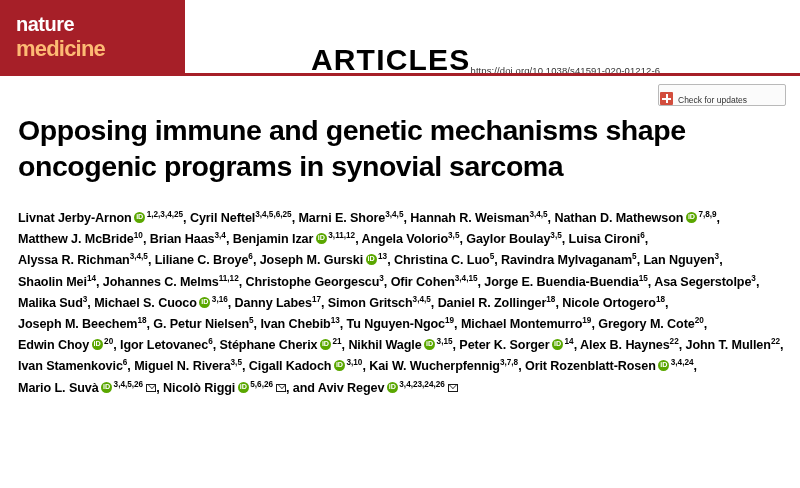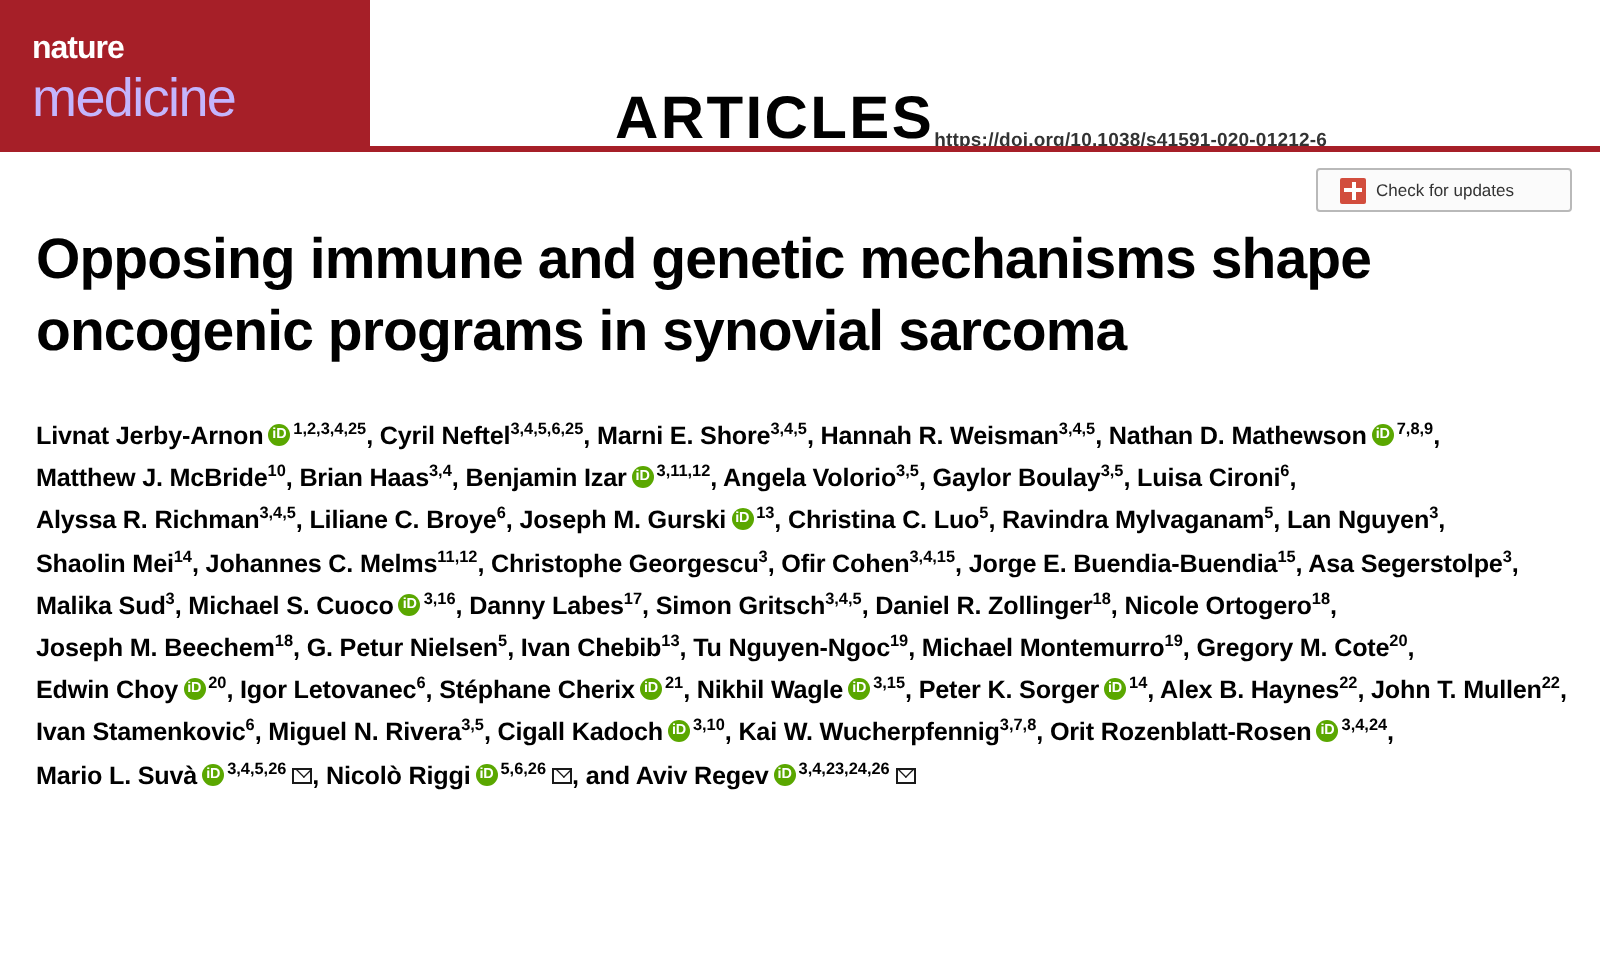--- a/index.html
+++ b/index.html
@@ -33,29 +33,29 @@
     width: 185px;
     background: #a61f28;
     display: flex;
     flex-direction: column;
     justify-content: center;
     padding-left: 16px;
     box-sizing: border-box;
   }
   .logo-nature {
     color: #ffffff;
-    font-size: 16px;
+    font-size: 20px;
     font-weight: 700;
     line-height: 21px;
     letter-spacing: -0.5px;
   }
   .logo-medicine {
-    color: #c4b5fd;
-    font-size: 27px;
-    font-weight: 400;
+    color: #fdba74;
+    font-size: 22px;
+    font-weight: 700;
     line-height: 28px;
     letter-spacing: -0.8px;
   }
   .header-right {
     flex: 1;
     position: relative;
     display: flex;
     flex-direction: row;
     align-items: flex-end;
     justify-content: center;
@@ -67,21 +67,20 @@
     font-weight: 700;
     letter-spacing: 1.2px;
     color: #000000;
     line-height: 32px;
   }
   .doi {
     margin-top: 6px;
     font-size: 9.5px;
     color: #333333;
     letter-spacing: 0.1px;
-    font-weight: bold;
   }
   .header-rule {
     position: absolute;
     left: 185px;
     right: 0;
     bottom: 0;
     height: 3px;
     background: #a61f28;
   }
 
@@ -89,22 +88,22 @@
   .crossmark {
     position: absolute;
     right: 14px;
     top: 84px;
     width: 128px;
     height: 22px;
     border: 1px solid #b9b9b9;
     border-radius: 2px;
     background: #fbfbfb;
     display: flex;
-    align-items: center;
-    padding-left: 11px;
+    align-items: flex-end;
+    padding-left: 1px;
     box-sizing: border-box;
   }
   .crossmark-mark {
     width: 13px;
     height: 13px;
     background: #d24d3d;
     border-radius: 1px;
     position: relative;
     margin-right: 5px;
     flex: none;

